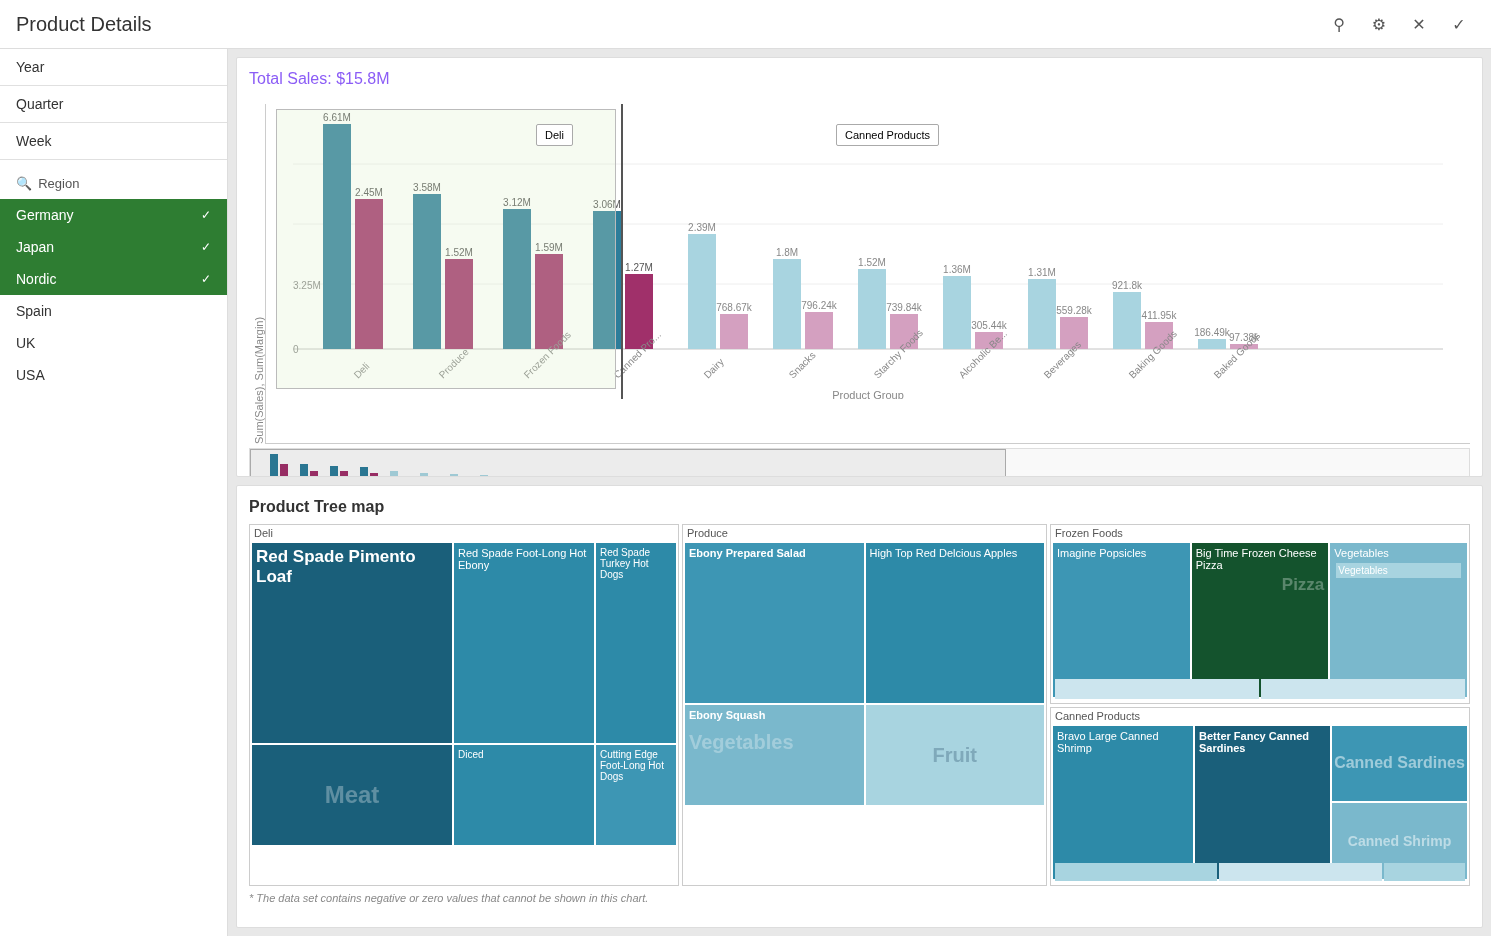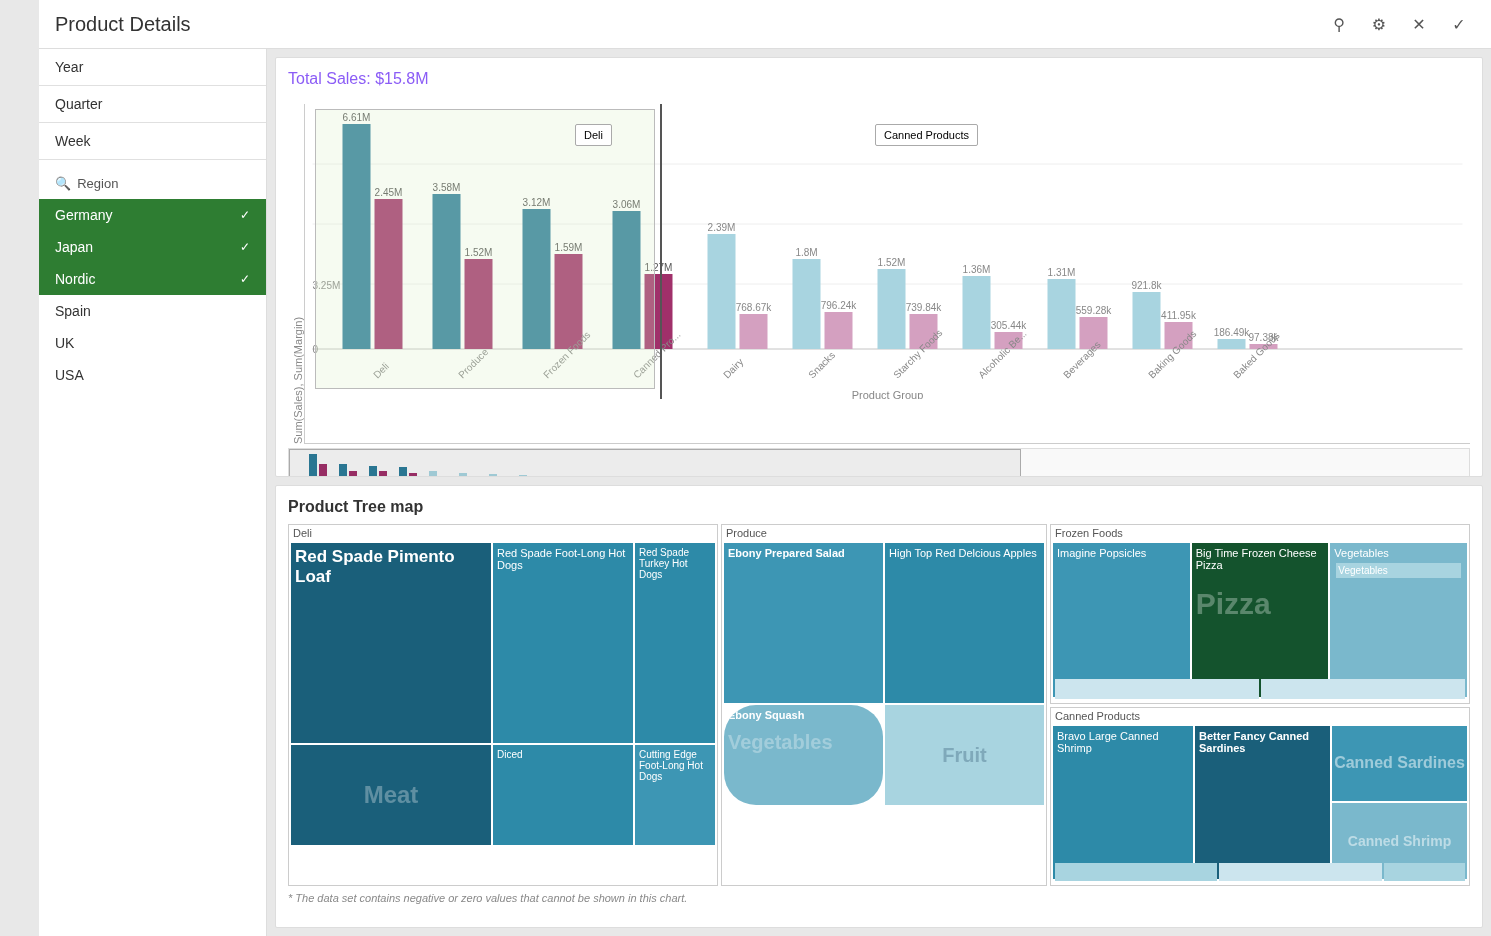--- a/index.html
+++ b/index.html
@@ -1,18 +1,18 @@
 <!DOCTYPE html>
 <html><head>
   <meta charset="utf-8">
   <style>
     * { box-sizing: border-box; margin: 0; padding: 0; }
     body { font-family: 'Segoe UI', Arial, sans-serif; background: #e8e8e8; width: 1491px; height: 936px; overflow: hidden; }
 
-    .main-container { display: flex; flex-direction: column; height: 936px; background: #e8e8e8; padding-left: 39px; }
+    .main-container { display: flex; flex-direction: column; height: 936px; background: #e8e8e8; }
 
     
     .header { display: flex; align-items: center; padding: 8px 16px; background: #fff; border-bottom: 1px solid #ddd; position: relative; }
     .header-title { font-size: 20px; font-weight: 300; color: #333; flex: 1; }
     .header-icons { display: flex; gap: 8px; margin-left: auto; }
     .header-icon { width: 32px; height: 32px; display: flex; align-items: center; justify-content: center; cursor: pointer; color: #555; font-size: 16px; border-radius: 3px; }
 
     
     .body { display: flex; flex: 1; overflow: hidden; }
 
@@ -237,21 +237,21 @@
         <div class="treemap-title">Product Tree map</div>
 
         <div style="display:flex; gap:3px; height: calc(100% - 55px);">
 
           <div style="width:430px; border:1px solid #ccc; position:relative; flex-shrink:0;">
             <div style="font-size:11px; color:#555; padding:2px 4px;">Deli</div>
             <div style="display:grid; grid-template-columns:200px 140px 80px; grid-template-rows:200px 100px; gap:2px; padding:2px; height: calc(100% - 20px);">
 
               <div style="grid-row:1/2; grid-column:1/2; background:#1a5f7a; color:#fff; padding:4px; font-size:17px; font-weight:600; overflow:hidden;">Red Spade Pimento Loaf</div>
 
-              <div style="grid-row:1/2; grid-column:2/3; background:#2d8aa8; color:#fff; padding:4px; font-size:11px; overflow:hidden;">Red Spade Foot-Long Hot Dogs</div>
+              <div style="grid-row:1/2; grid-column:2/3; background:#2d8aa8; color:#fff; padding:4px; font-size:11px; overflow:hidden;">Red Spade Foot-Long Hot Ebony</div>
 
               <div style="grid-row:1/2; grid-column:3/4; background:#2d8aa8; color:#fff; padding:4px; font-size:10px; overflow:hidden;">Red Spade Turkey Hot Dogs</div>
 
               <div style="grid-row:2/3; grid-column:1/2; background:#1a5f7a; color:rgba(255,255,255,0.3); font-size:24px; font-weight:bold; display:flex; align-items:center; justify-content:center; position:relative;">
                 Meat
               </div>
 
               <div style="grid-row:2/3; grid-column:2/3; background:#2d8aa8; color:#fff; padding:4px; font-size:10px; overflow:hidden;">Diced</div>
 
               <div style="grid-row:2/3; grid-column:3/4; background:#3d96b4; color:#fff; padding:4px; font-size:10px; overflow:hidden;">Cutting Edge Foot-Long Hot Dogs</div>
@@ -259,40 +259,40 @@
           </div>
 
           <div style="flex:1; border:1px solid #ccc; position:relative;">
             <div style="font-size:11px; color:#555; padding:2px 4px;">Produce</div>
             <div style="display:grid; grid-template-columns:1fr 1fr; grid-template-rows:160px 100px; gap:2px; padding:2px; height:calc(100% - 20px);">
 
               <div style="background:#3d96b4; color:#fff; padding:4px; font-size:11px; font-weight:600; overflow:hidden;">Ebony Prepared Salad</div>
 
               <div style="background:#2d8aa8; color:#fff; padding:4px; font-size:11px; overflow:hidden;">High Top Red Delcious Apples</div>
 
-              <div style="background:#7ab8cc; color:rgba(255,255,255,0.6); padding:4px; font-size:11px; overflow:hidden; position:relative; display:flex; flex-direction:column;border-radius:32px;">
+              <div style="background:#7ab8cc; color:rgba(255,255,255,0.6); padding:4px; font-size:11px; overflow:hidden; position:relative; display:flex; flex-direction:column;">
                 <span style="font-size:11px; color:#fff; font-weight:600;">Ebony Squash</span>
                 <span style="font-size:20px; font-weight:bold; color:rgba(255,255,255,0.3); margin-top:10px;">Vegetables</span>
               </div>
 
               <div style="background:#a8d4e0; color:rgba(100,140,160,0.6); font-size:20px; font-weight:bold; display:flex; align-items:center; justify-content:center;">Fruit</div>
             </div>
           </div>
 
           <div style="position:absolute;"></div>
 
           <div style="display:flex; flex-direction:column; gap:3px; width:420px; flex-shrink:0;">
 
             <div style="flex:1; border:1px solid #ccc; position:relative;">
               <div style="font-size:11px; color:#555; padding:2px 4px;">Frozen Foods</div>
               <div style="display:grid; grid-template-columns:1fr 1fr 1fr; gap:2px; padding:2px; height:calc(100% - 20px);">
                 <div style="background:#3d96b4; color:#fff; padding:4px; font-size:11px; overflow:hidden;">Imagine Popsicles</div>
                 <div style="background:#14532d; color:#fff; padding:4px; font-size:11px; overflow:hidden; position:relative;">
                   <div style="font-size:11px;">Big Time Frozen Cheese Pizza</div>
-                  <div style="font-size:30px; font-weight:bold; color:rgba(255,255,255,0.3); margin-top:16px;">Pizza</div>
+                  <div style="font-size:17px; font-weight:bold; color:rgba(255,255,255,0.3); margin-top:4px;text-align:right;">Pizza</div>
                 </div>
                 <div style="background:#7ab8cc; color:rgba(255,255,255,0.5); font-size:11px; padding:4px; overflow:hidden; display:flex; flex-direction:column; gap:2px;">
                   <span style="color:#fff;">Vegetables</span>
                   <div style="background:#a8d4e0; margin:2px; padding:2px; font-size:10px; color:#fff;">Vegetables</div>
                 </div>
               </div>
               <div style="position:absolute; bottom:4px; left:4px; right:4px; display:flex; gap:2px;">
                 <div style="background:#cce5ee; flex:1; height:20px; font-size:9px; padding:2px; color:#888;"></div>
                 <div style="background:#cce5ee; flex:1; height:20px; font-size:9px; padding:2px; color:#888;"></div>
               </div>

